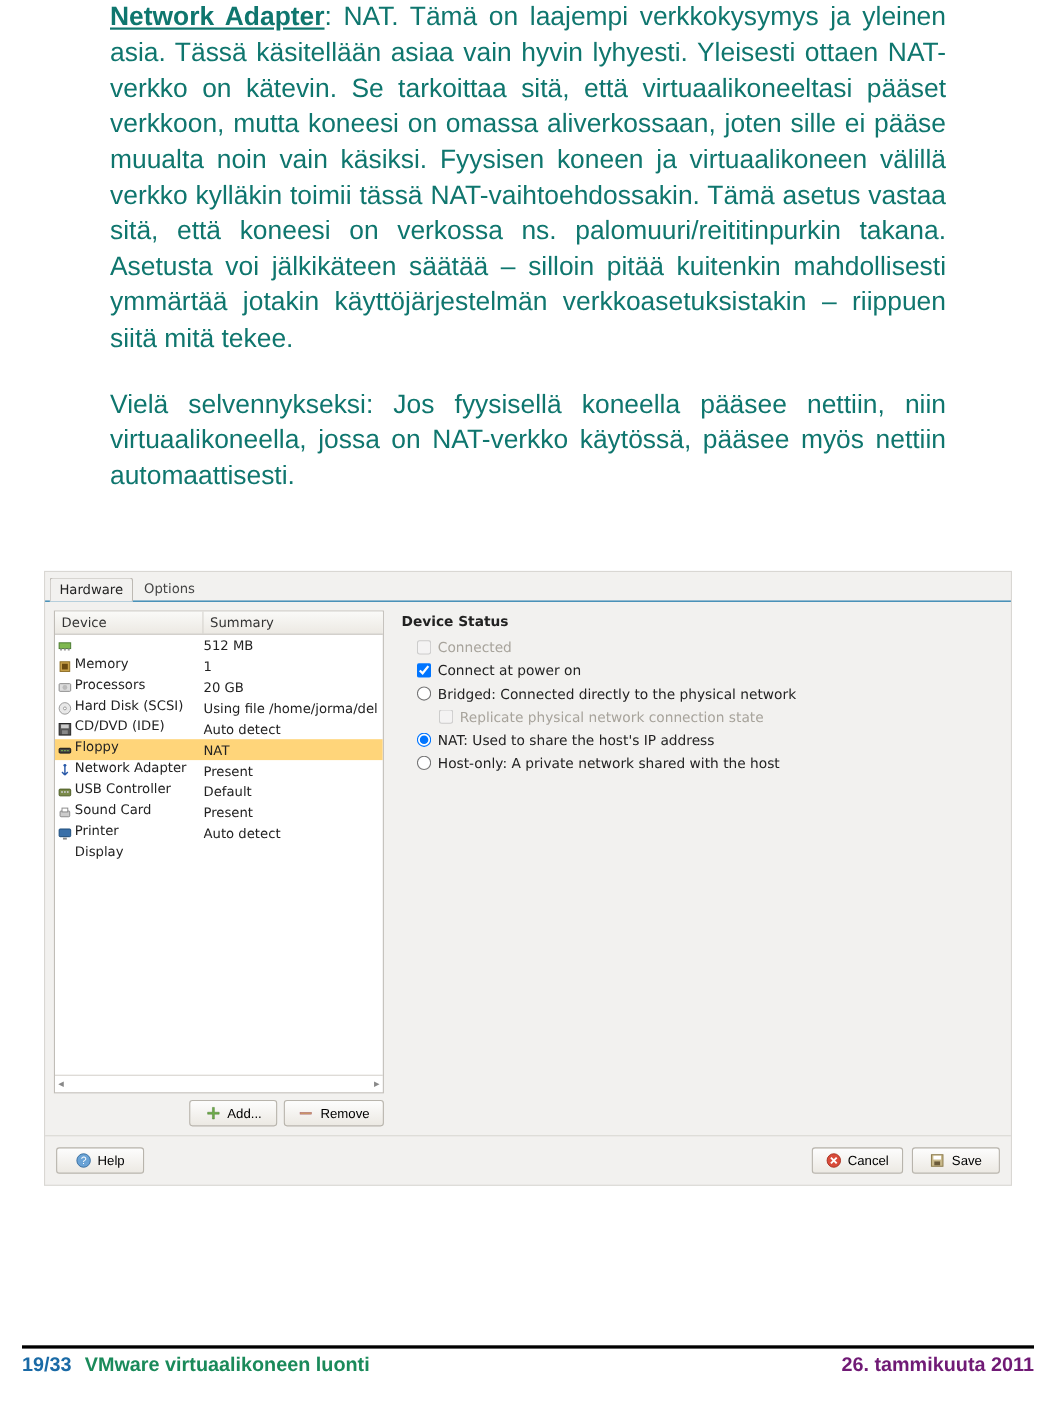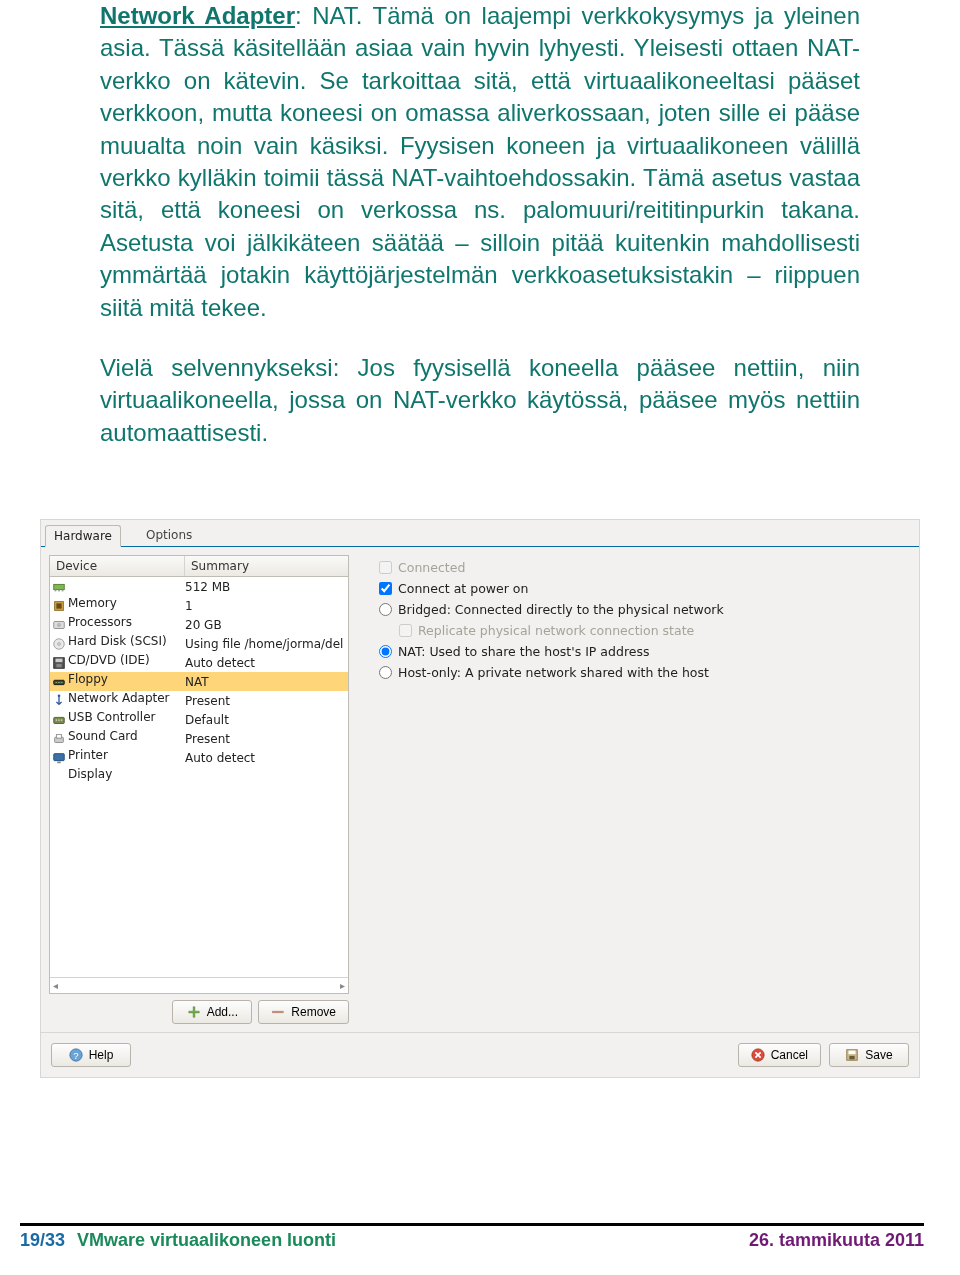--- a/index.html
+++ b/index.html
@@ -4,21 +4,21 @@
 <style>
   * { box-sizing: border-box; margin: 0; padding: 0; }
   body { width: 960px; height: 1275px; font-family: Arial, sans-serif; background: #fff; position: relative; }
   .doc-body { padding: 0 100px 0 100px; }
   .para { font-size: 24px; line-height: 1.35; text-align: justify; color: #0f766e; }
   .para1 { margin-top: 0; }
   .para2 { margin-top: 28px; }
   .bold { font-weight: bold; }
   .underline { text-decoration: underline; }
   .screenshot { margin: 70px 40px 0 40px; background: #f2f1ef; border: 1px solid #d9d7d3; font-size: 12px; color: #222; font-family: "DejaVu Sans", Arial, sans-serif; }
-  .tabs { display: flex; padding: 4px 4px 0 4px; gap: 16px; text-align: center; }
+  .tabs { display: flex; padding: 4px 4px 0 4px; gap: 1px; text-align: center; }
   .tab { padding: 3px 8px; font-size: 12px; border: 1px solid transparent; cursor: pointer; }
   .tab.active { background: #f2f1ef; border: 1px solid #bdb9b3; border-bottom-color: #f2f1ef; border-radius: 3px 3px 0 0; position: relative; top: 1px; }
   .tab.inactive { color: #444; }
   .mid { display: flex; border-top: 1px solid #0369a1; padding: 8px; gap: 16px; }
   .left-pane { width: 300px; }
   .right-pane { flex: 1; padding-top: 2px; }
   .dev-table { width: 100%; border: 1px solid #c0bdb7; background: #fff; font-size: 12px; }
   .dev-head { display: flex; background: linear-gradient(#fafaf8,#ece9e3); border-bottom: 1px solid #c0bdb7; }
   .dev-head > div { padding: 3px 6px; font-size: 12px; color: #333; }
   .col-device { width: 135px; border-right: 1px solid #d6d3ce; }
@@ -34,21 +34,21 @@
   .btn { background: linear-gradient(#fdfdfd,#ece9e3); border: 1px solid #b8b4ac; border-radius: 3px; padding: 4px 12px; font-size: 12px; display: inline-flex; align-items: center; gap: 6px; cursor: pointer; min-width: 80px; justify-content: center; }
   .section-title { font-weight: bold; font-size: 12.5px; color: #222; margin-bottom: 6px; }
   .ctrl-row { display: flex; align-items: center; gap: 6px; padding: 3px 0 3px 14px; font-size: 12.5px; }
   .ctrl-row.disabled { color: #a7a39b; }
   .ctrl-indent { padding-left: 34px; }
   .section2 { margin-top: 28px; }
   input[type="radio"], input[type="checkbox"] { margin: 0; }
   .bottom-bar { display: flex; justify-content: space-between; padding: 10px 10px 10px 10px; border-top: 1px solid #d9d7d3; }
   .bottom-right { display: flex; gap: 8px; }
   .ico { display:inline-block; width:14px; height:14px; }
-  .footer { position: absolute; bottom: 24px; left: 0; right: 16px; }
+  .footer { position: absolute; bottom: 24px; left: 0; right: 0; }
   .footer-line { height: 3px; background: #000; margin: 0 20px 4px 20px; }
   .footer-row { display: flex; padding: 0 20px; font-size: 18px; font-weight: bold; }
   .footer-left { color: #1a6aa6; }
   .footer-mid { color: #1a8a5a; margin-left: 12px; }
   .footer-right { color: #701a75; margin-left: auto; }
 </style>
 </head>
 <body>
 
 <div class="doc-body">
@@ -193,20 +193,21 @@
         </button>
         <button class="btn">
           <svg class="ico" viewBox="0 0 16 16">
               <rect x="2" y="7" width="12" height="2" fill="#c96" stroke="#a67" stroke-width="0.5"></rect>
             </svg>
           <span>Remove</span>
         </button>
       </div>
     </div>
     <div class="right-pane">
+      <div class="section-title">Device Status</div>
       <div class="ctrl-row disabled">
         <input type="checkbox" disabled="" style="">
         <span>Connected</span>
       </div>
       <div class="ctrl-row">
         <input type="checkbox" checked="" style="">
         <span>Connect at power on</span>
       </div>
       <div class="ctrl-row">
         <input type="radio" name="net" style="">

